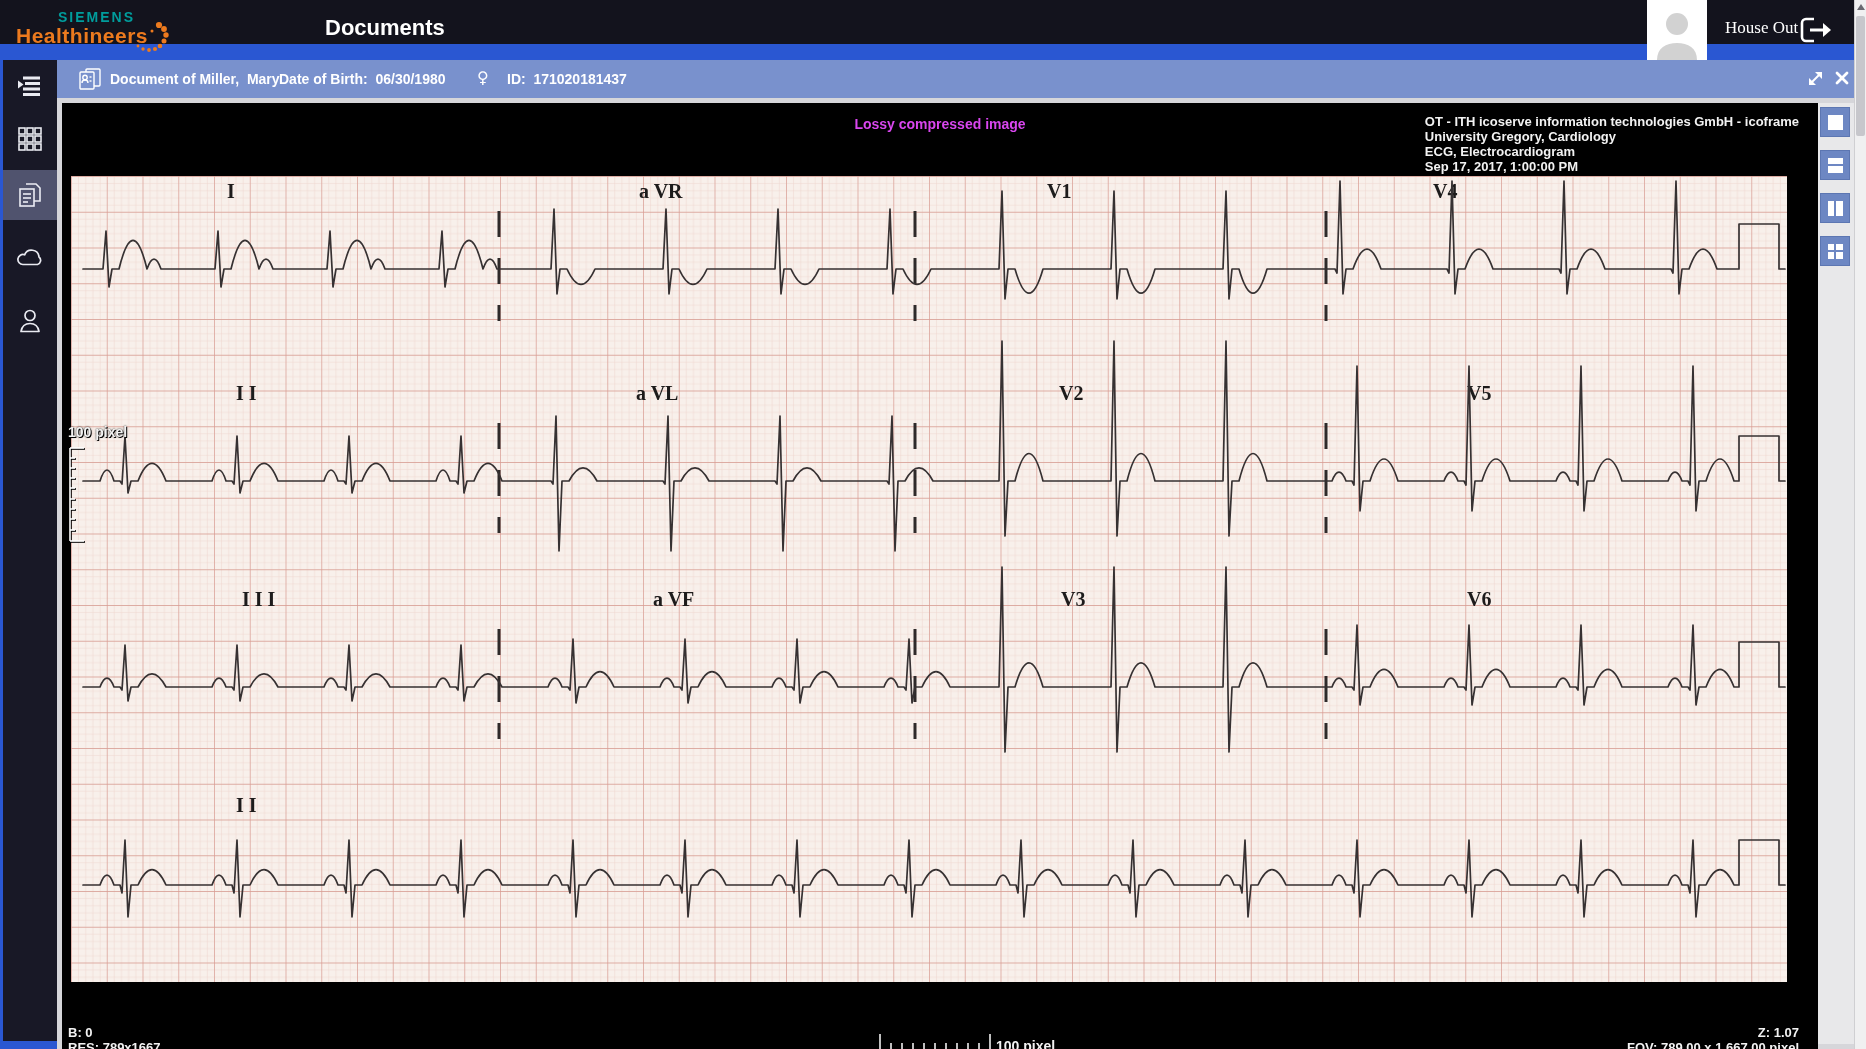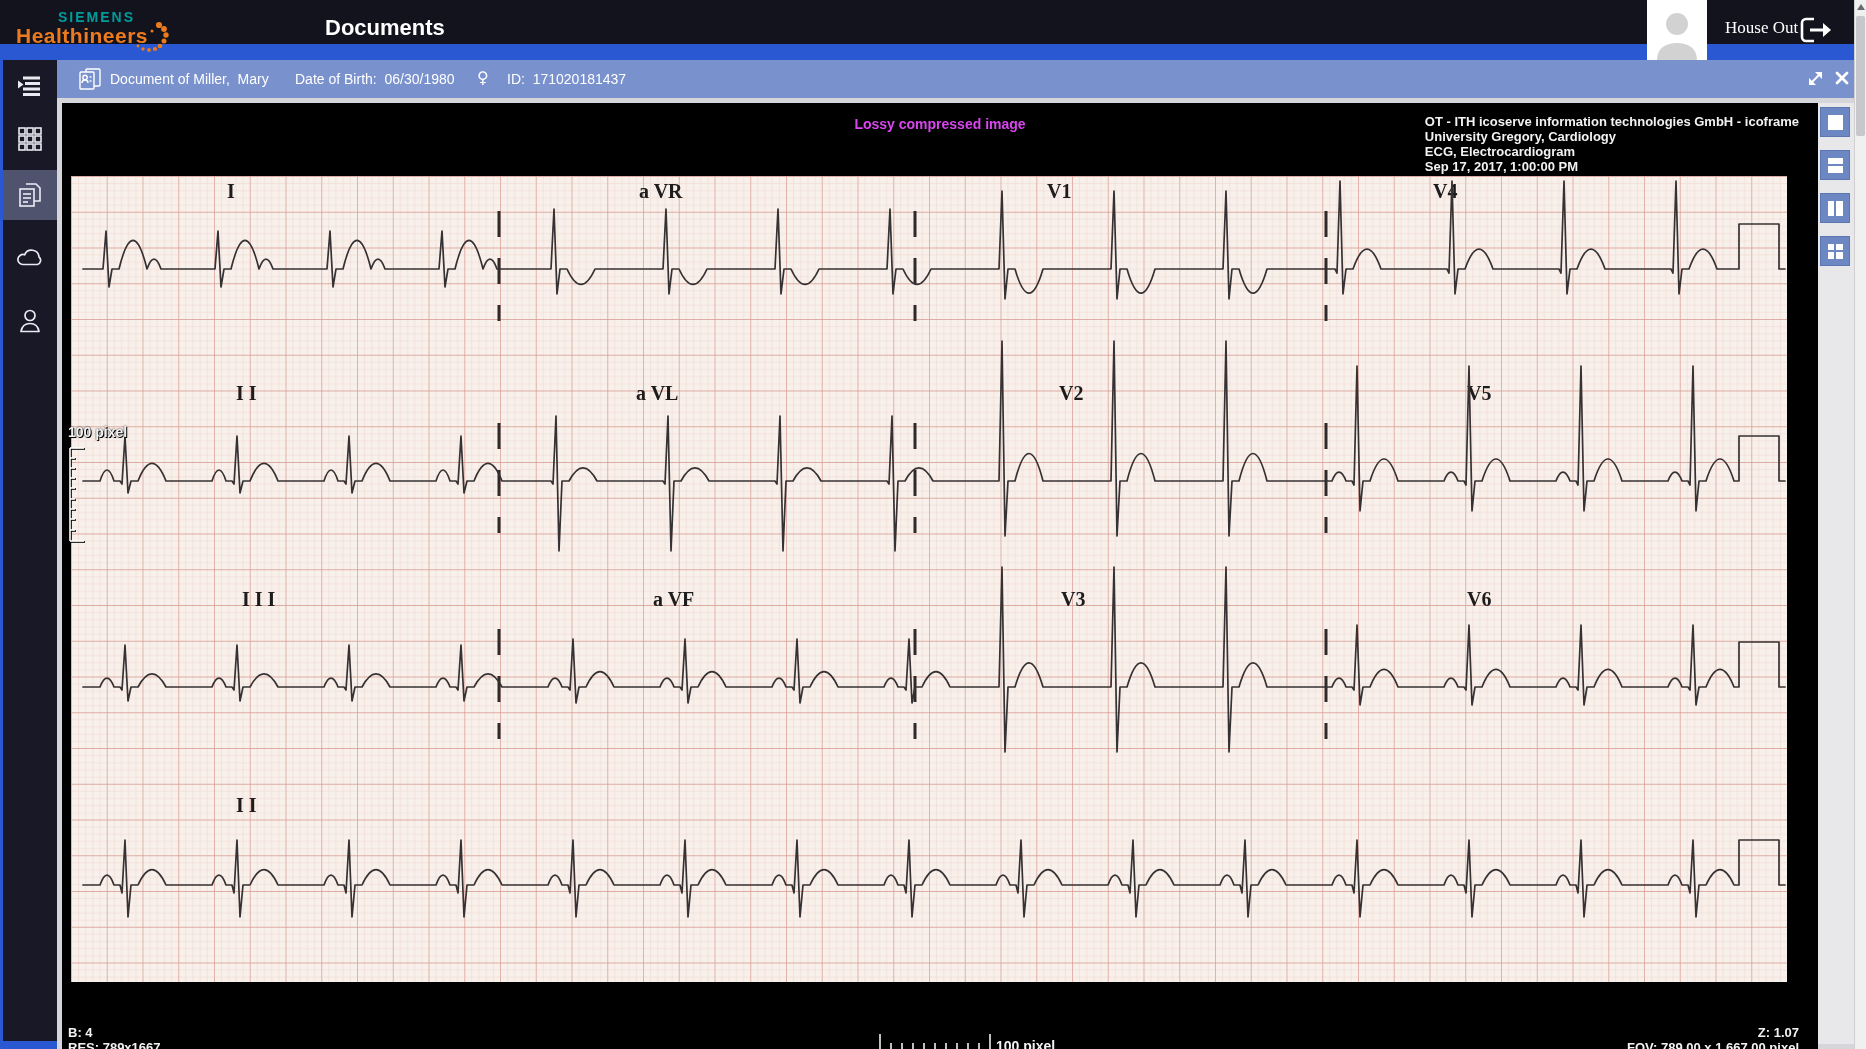--- a/index.html
+++ b/index.html
@@ -30,24 +30,24 @@
   
   .sidebar{left:3px;top:60px;width:54px;height:981px;background:#181826;}
   .side-item{left:0;width:54px;height:46px;display:flex;align-items:center;justify-content:center;cursor:pointer;}
   .side-item.sel{background:#50536e;height:50px;}
   .side-item svg{display:block;}
 
   
   .patientbar{left:57px;top:60px;width:1797px;height:38px;background:#7991cd;color:#fff;font-size:14px;}
   .pb-icon{left:20px;top:7px;}
   .pb-doc{left:53px;top:11px;}
-  .pb-dob{left:238px;top:11px;}
+  .pb-dob{left:222px;top:11px;}
   .pb-sex{left:420px;top:8px;font-family:"DejaVu Sans",sans-serif;font-weight:bold;font-size:16px;}
   .pb-id{left:450px;top:11px;}
-  .ws-pre{white-space:pre;}
+  .ws-pre{white-space:pre;font-weight:bold;}
   .pb-pin{left:1750px;top:10px;width:17px;height:17px;cursor:pointer;}
   .pb-close{left:1777px;top:10px;width:16px;height:16px;cursor:pointer;}
 
   
   .viewer{left:57px;top:98px;width:1797px;height:951px;background:#d6d6da;}
   .viewer-black{left:5px;top:5px;width:1756px;height:946px;background:#000;overflow:hidden;cursor:default;}
   .toolstrip{left:1761px;top:5px;width:36px;height:941px;background:#e8e8ea;}
   .layout-btn{left:2px;width:30px;height:30px;background:#6d87c3;border:1px solid #5c76b2;box-sizing:border-box;cursor:pointer;display:flex;align-items:center;justify-content:center;}
   .lb1 .g{width:15px;height:15px;background:#fff;}
   .lb2 .g{width:15px;height:15px;display:grid;grid-template-rows:1fr 1fr;gap:2px;}
@@ -256,21 +256,21 @@
         <line x1="1" y1="31" x2="6" y2="31"></line>
           <line x1="1" y1="41" x2="6" y2="41"></line>
         <line x1="1" y1="52" x2="6" y2="52"></line>
           <line x1="1" y1="62" x2="6" y2="62"></line>
         <line x1="1" y1="72" x2="6" y2="72"></line>
           <line x1="1" y1="83" x2="6" y2="83"></line>
       </g>
     </svg>
 
     <div class="abs ov ov-bl">
-      <div>B: 4</div>
+      <div>B: 0</div>
       <div>RES: 789x1667</div>
     </div>
     <div class="abs ov ov-br">
       <div>Z: 1.07</div>
       <div>FOV: 789.00 x 1,667.00 pixel</div>
     </div>
 
     <svg class="abs ruler ruler-bottom" width="112" height="16" viewBox="0 0 112 16">
       <g stroke="#fff" stroke-width="1.5" fill="none">
         <line x1="1" y1="0" x2="1" y2="15"></line>

